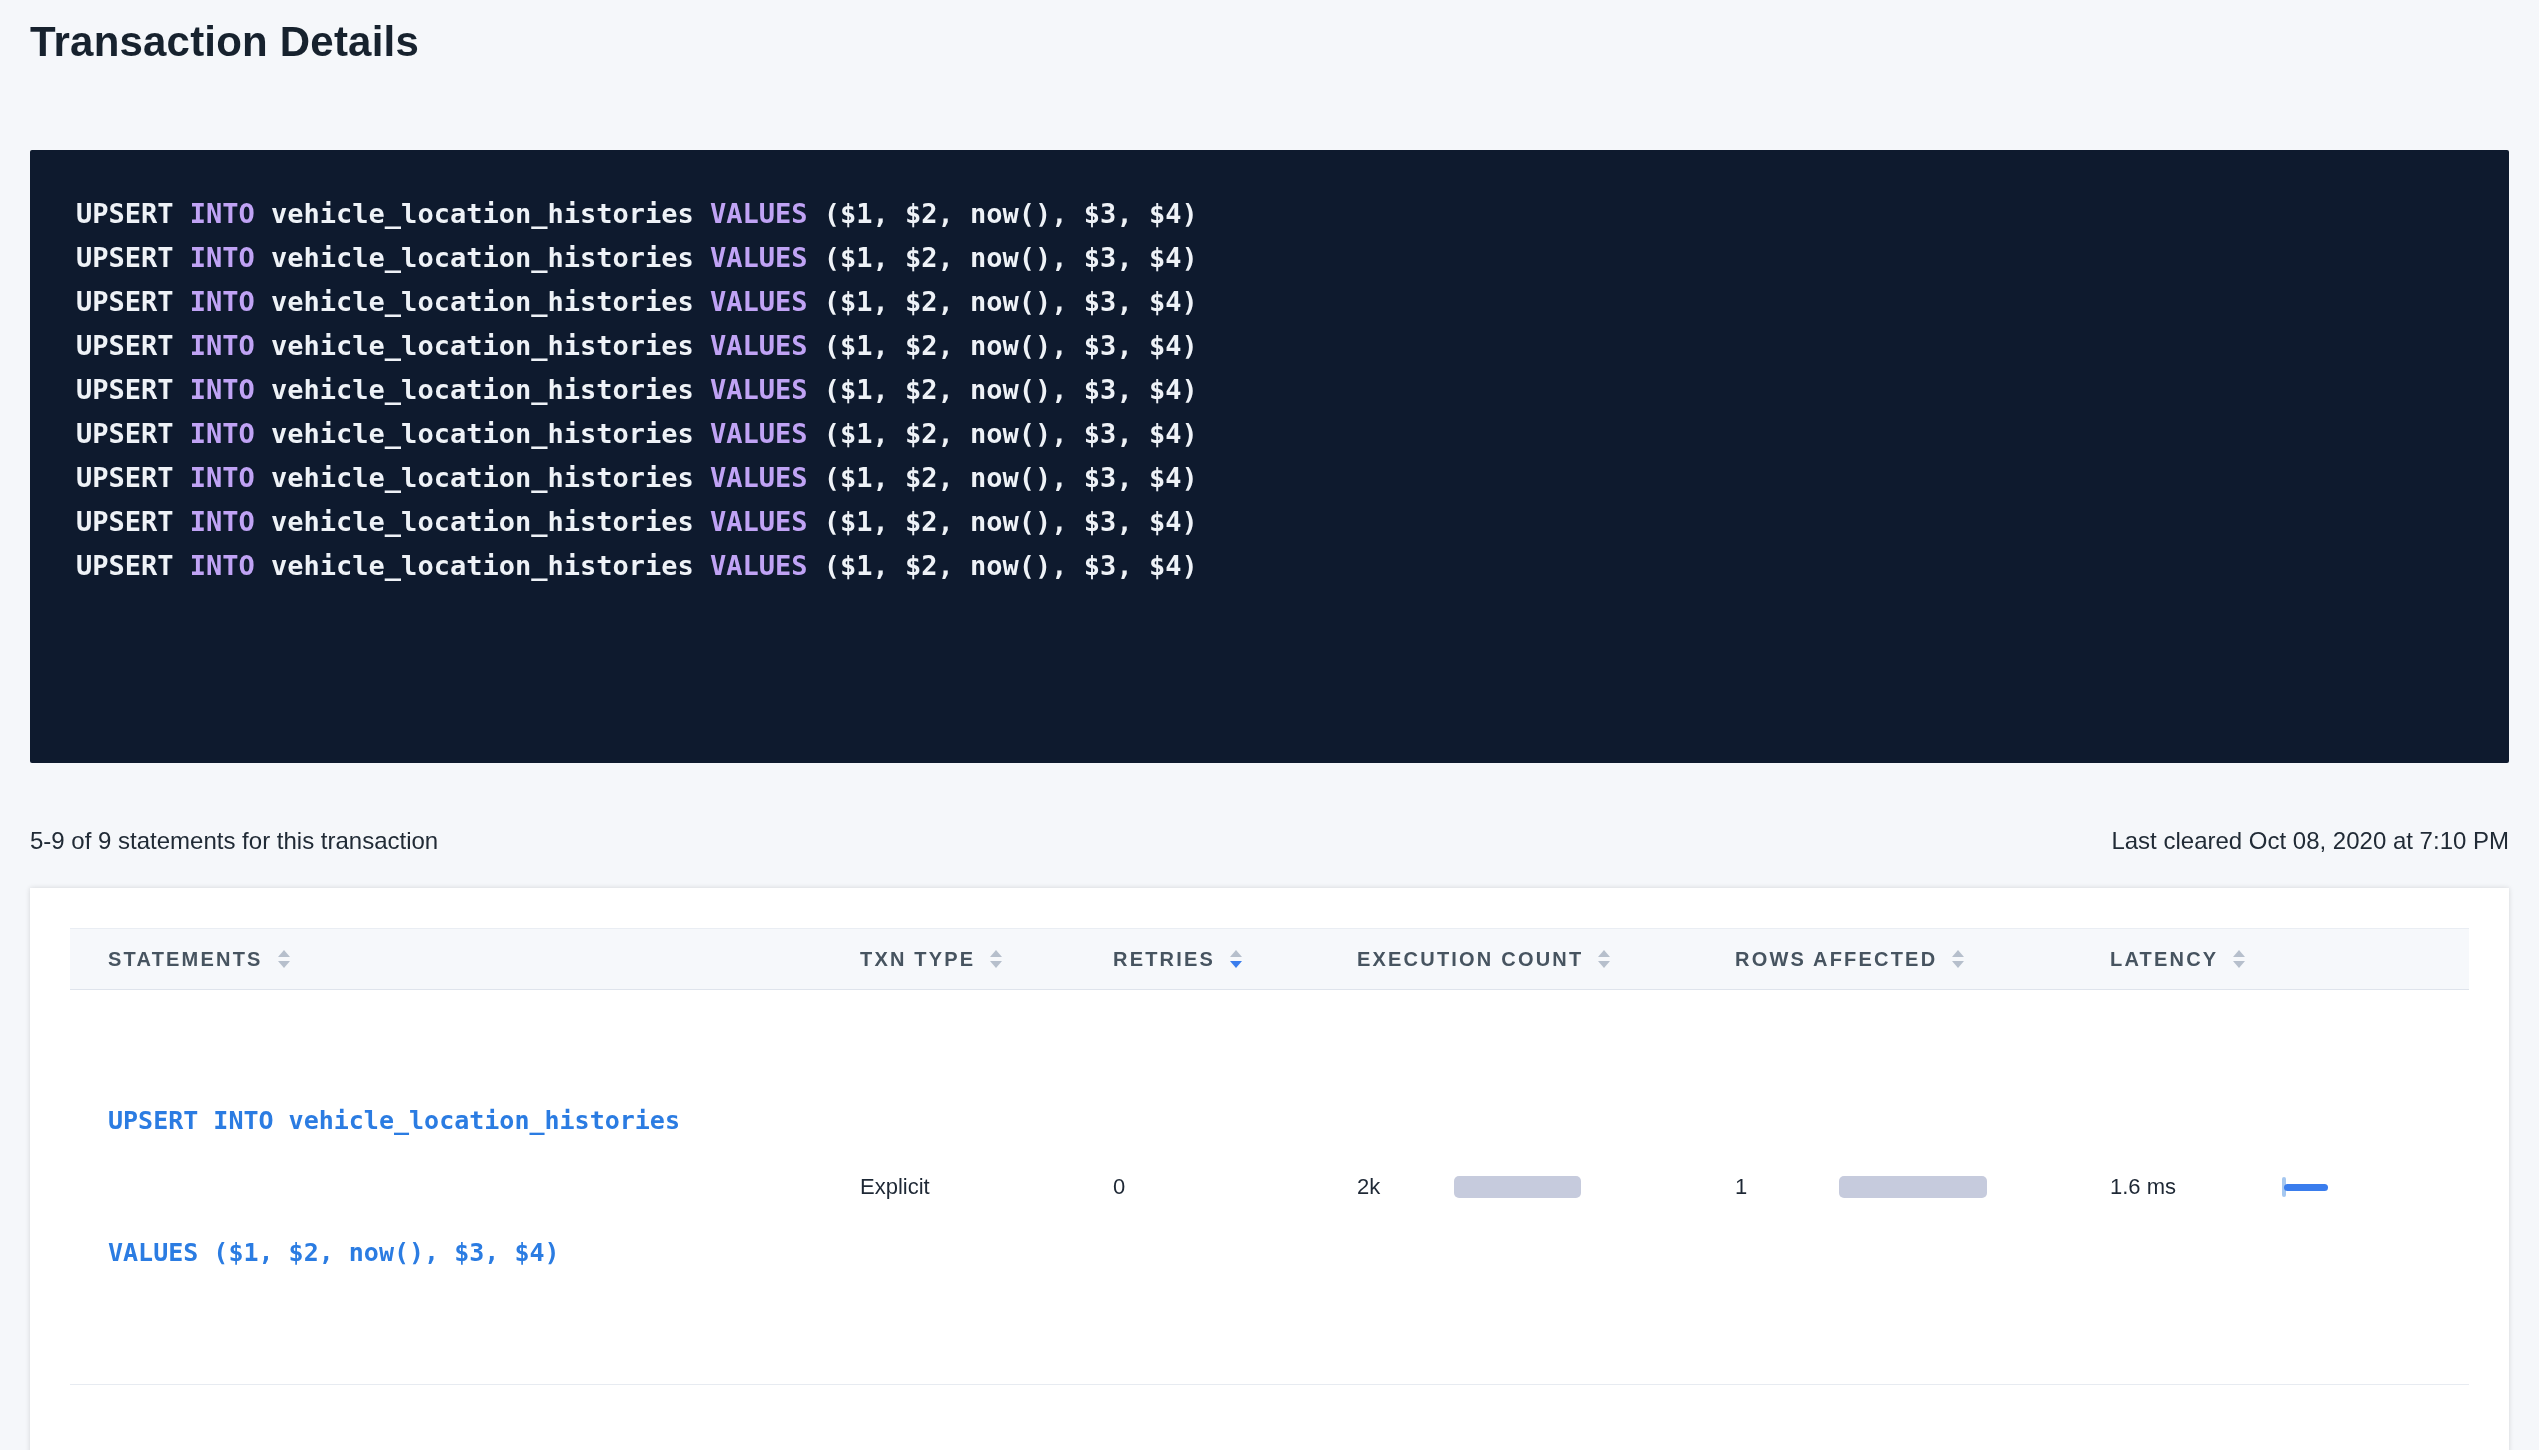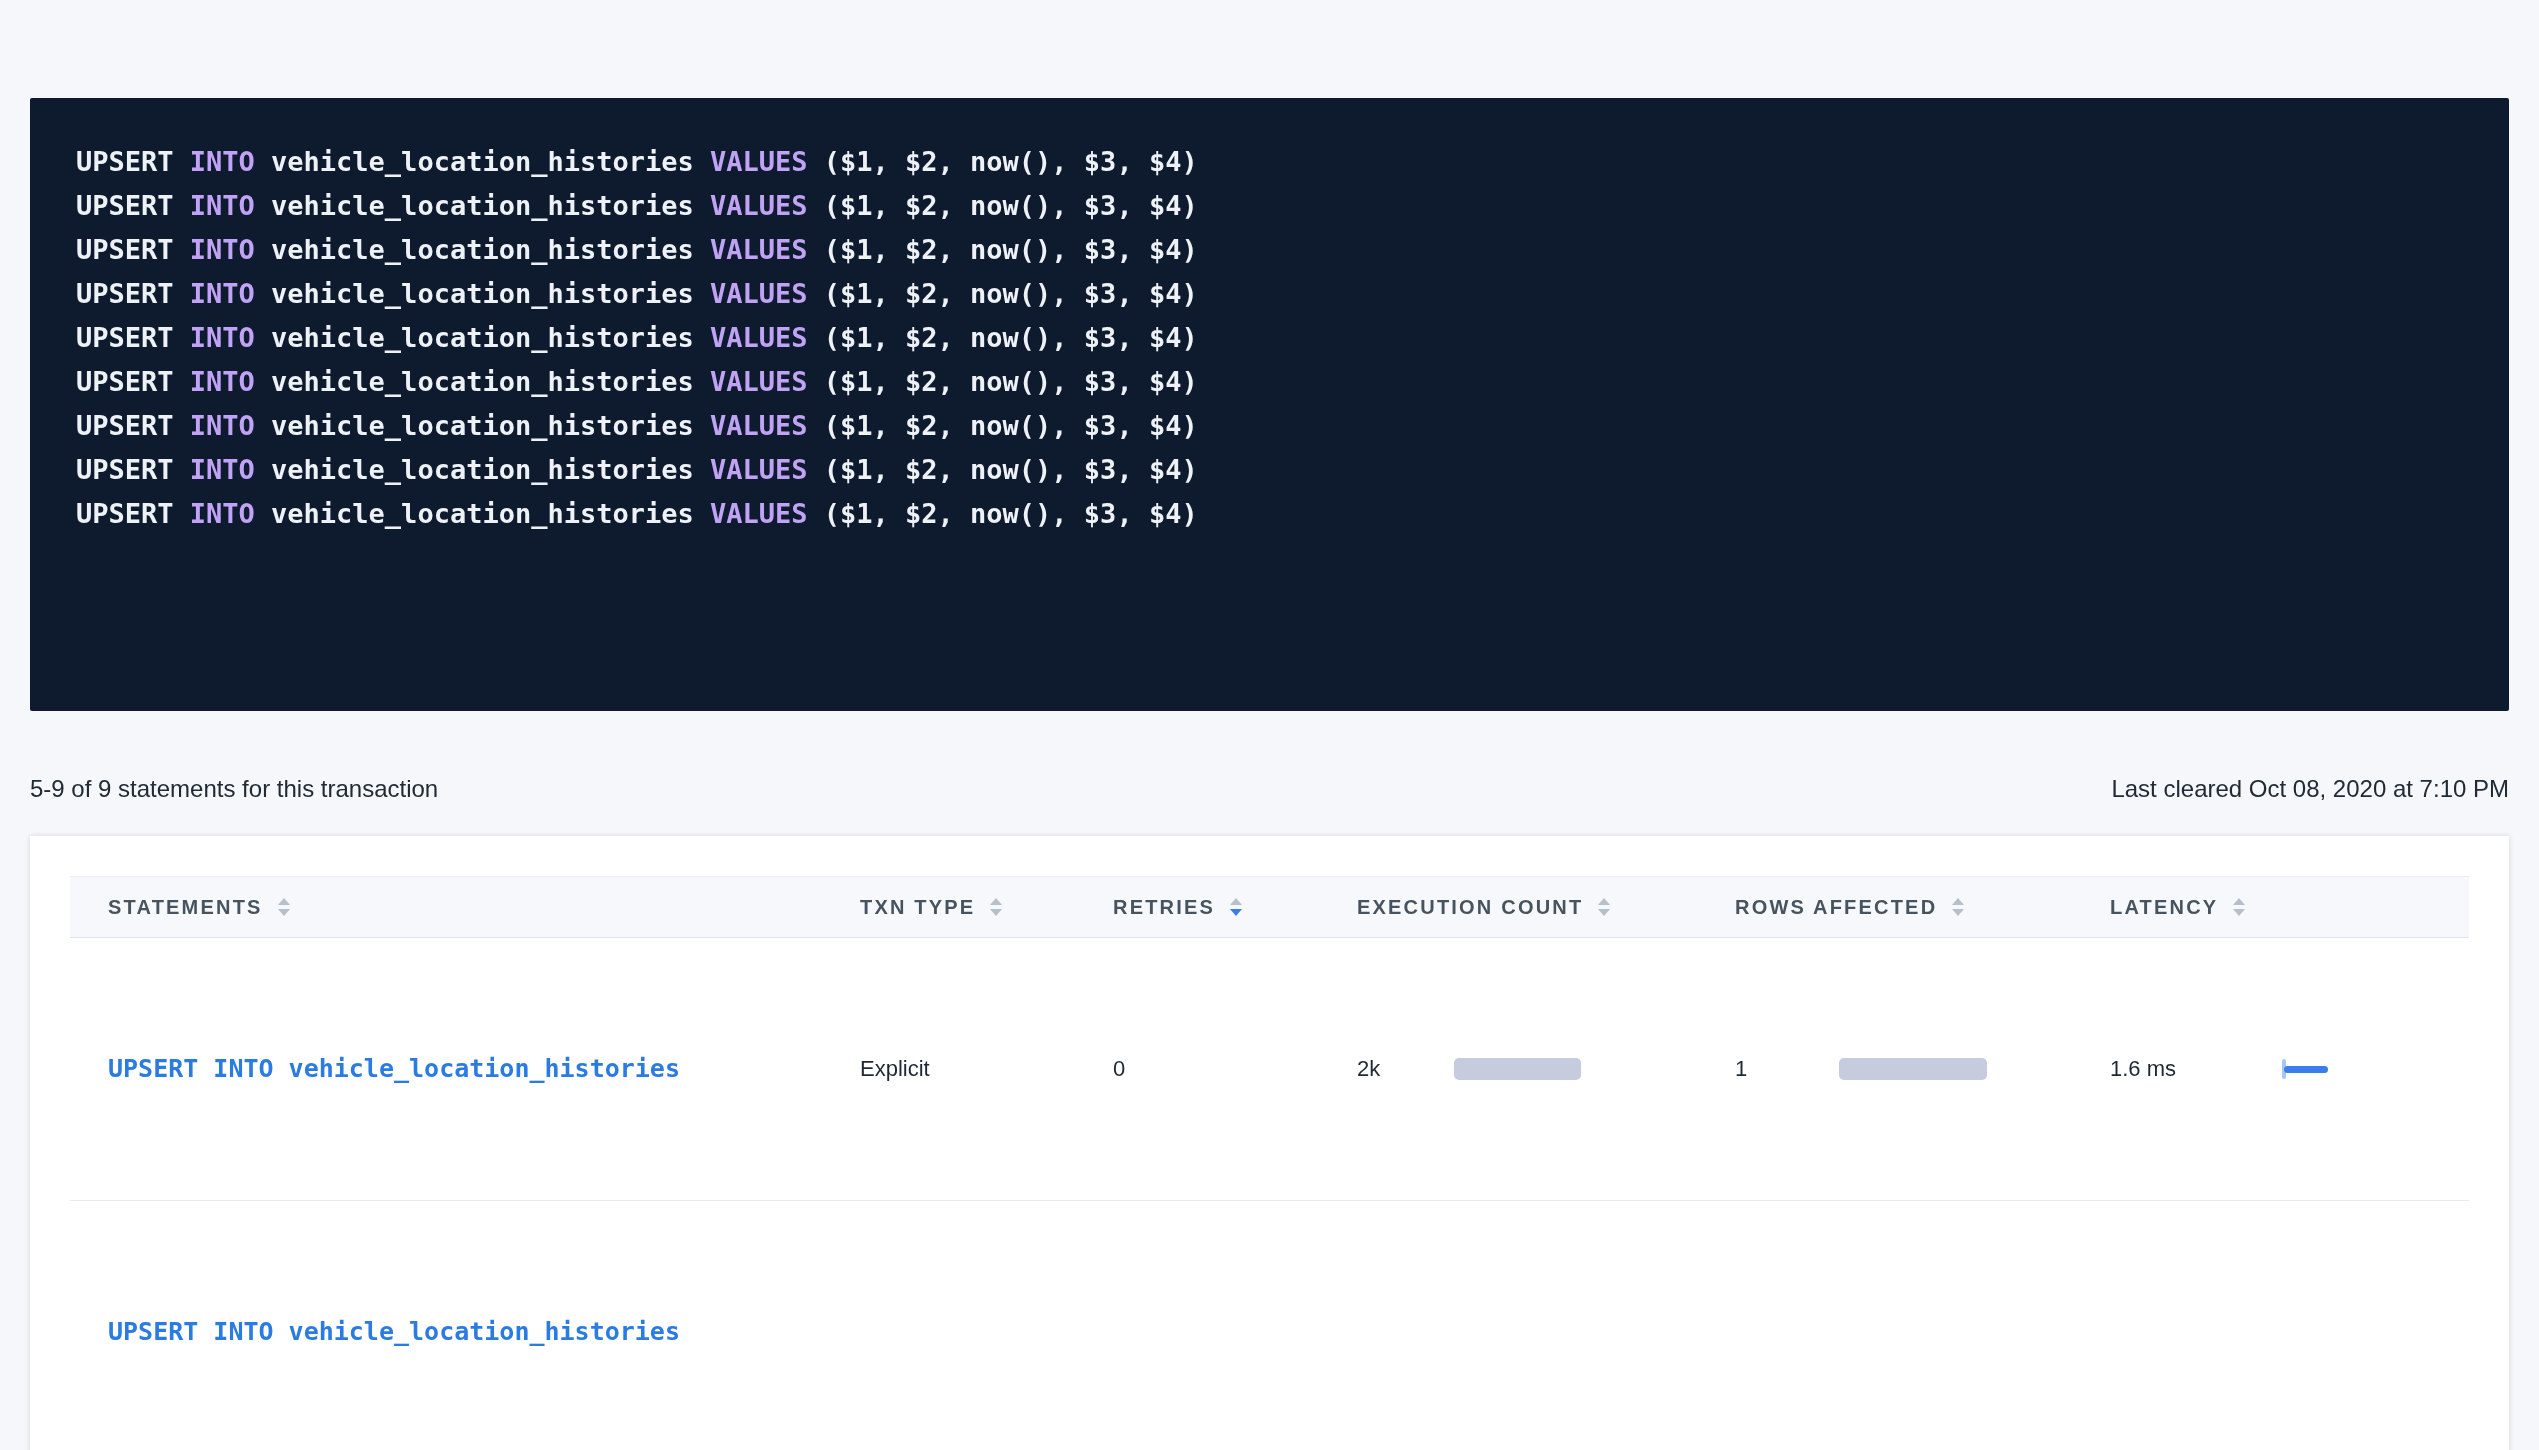--- a/index.html
+++ b/index.html
@@ -95,20 +95,21 @@
   .latchart .lbar {
     position: absolute; left: 2px; top: 9px; width: 44px; height: 7px;
     border-radius: 4px; background: var(--accent_blue, #3a7ded);
   }
 </style>
 </head>
 <body>
 
 <div class="container">
 
+  <h1 class="page-title">Transaction Details</h1>
 
   <div class="code-box"><div class="code-line"><span class="tok">UPSERT </span><span class="tok-kw">INTO </span><span class="tok">vehicle_location_histories </span><span class="tok-kw">VALUES </span><span class="tok">($1, $2, now(), $3, $4)</span></div><div class="code-line"><span class="tok">UPSERT </span><span class="tok-kw">INTO </span><span class="tok">vehicle_location_histories </span><span class="tok-kw">VALUES </span><span class="tok">($1, $2, now(), $3, $4)</span></div><div class="code-line"><span class="tok">UPSERT </span><span class="tok-kw">INTO </span><span class="tok">vehicle_location_histories </span><span class="tok-kw">VALUES </span><span class="tok">($1, $2, now(), $3, $4)</span></div><div class="code-line"><span class="tok">UPSERT </span><span class="tok-kw">INTO </span><span class="tok">vehicle_location_histories </span><span class="tok-kw">VALUES </span><span class="tok">($1, $2, now(), $3, $4)</span></div><div class="code-line"><span class="tok">UPSERT </span><span class="tok-kw">INTO </span><span class="tok">vehicle_location_histories </span><span class="tok-kw">VALUES </span><span class="tok">($1, $2, now(), $3, $4)</span></div><div class="code-line"><span class="tok">UPSERT </span><span class="tok-kw">INTO </span><span class="tok">vehicle_location_histories </span><span class="tok-kw">VALUES </span><span class="tok">($1, $2, now(), $3, $4)</span></div><div class="code-line"><span class="tok">UPSERT </span><span class="tok-kw">INTO </span><span class="tok">vehicle_location_histories </span><span class="tok-kw">VALUES </span><span class="tok">($1, $2, now(), $3, $4)</span></div><div class="code-line"><span class="tok">UPSERT </span><span class="tok-kw">INTO </span><span class="tok">vehicle_location_histories </span><span class="tok-kw">VALUES </span><span class="tok">($1, $2, now(), $3, $4)</span></div><div class="code-line"><span class="tok">UPSERT </span><span class="tok-kw">INTO </span><span class="tok">vehicle_location_histories </span><span class="tok-kw">VALUES </span><span class="tok">($1, $2, now(), $3, $4)</span></div></div>
 
   <div class="summary-row">
     <span>5-9 of 9 statements for this transaction</span>
     <span>Last cleared Oct 08, 2020 at 7:10 PM</span>
   </div>
 
   <div class="card">
 
@@ -155,20 +156,21 @@
           <span class="tri tri-down"></span>
         </span>
       </div>
       </div>
 
     <div class="tbody">
         <div class="trow">
         <div class="cell">
           <a class="stmt" href="#">
             <span>UPSERT INTO vehicle_location_histories</span>
+            <span>VALUES ($1, $2, now(), $3, $4)</span>
           </a>
         </div>
         <div class="cell">Explicit</div>
         <div class="cell">0</div>
         <div class="metric exec">
           <span class="val">2k</span>
           <span class="bar exec-bar"></span>
         </div>
         <div class="metric rowsaff">
           <span class="val">1</span>

